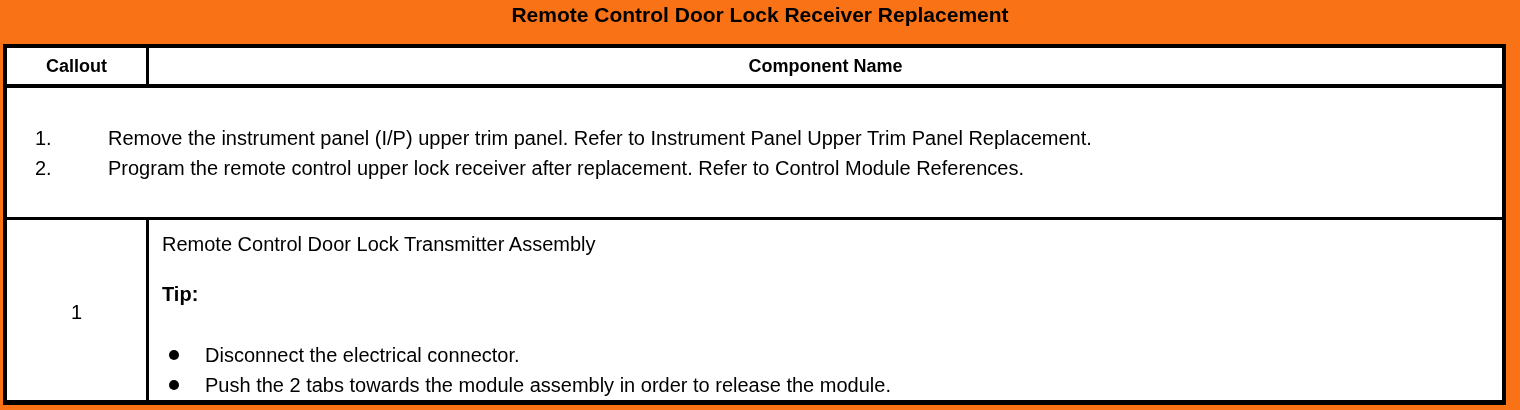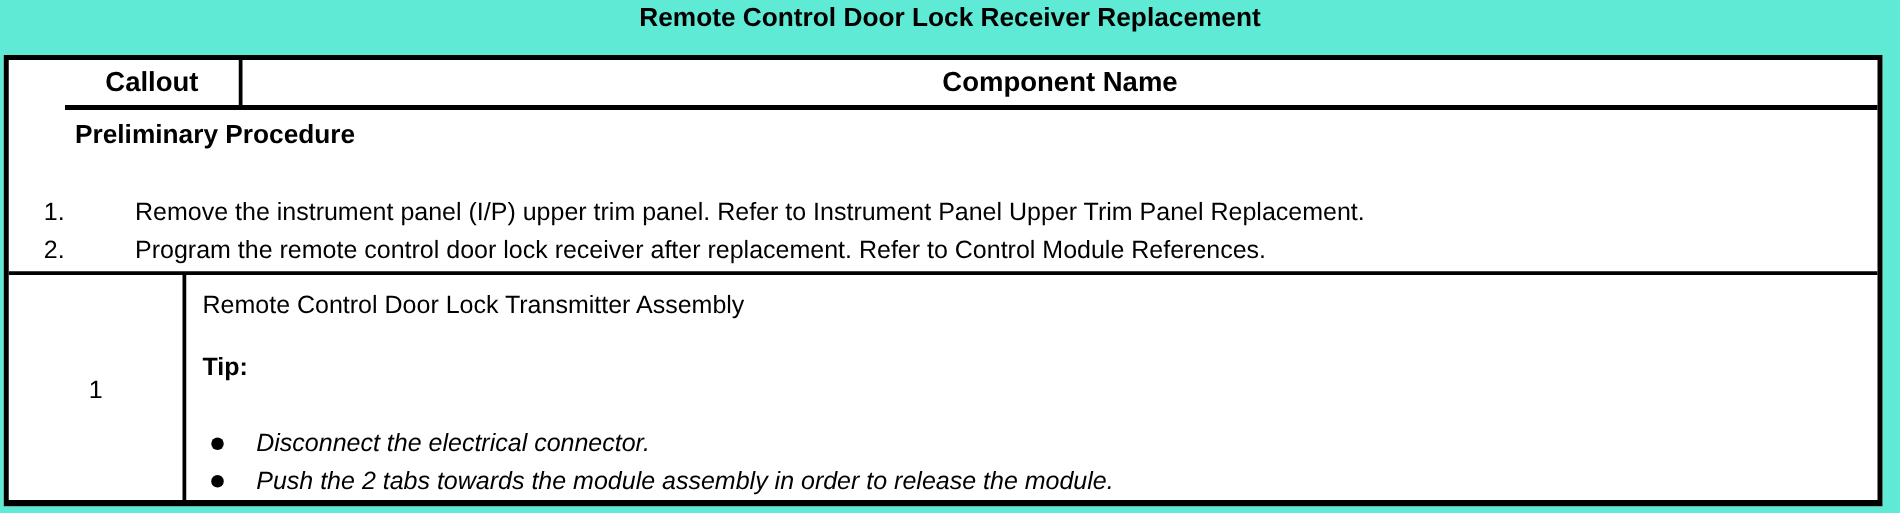--- a/index.html
+++ b/index.html
@@ -1,21 +1,21 @@
 <!DOCTYPE html>
 <html><head>
 <meta charset="utf-8">
 <style>
   * { margin: 0; padding: 0; box-sizing: content-box; }
   html, body { background: #ffffff; }
   .page {
     position: relative;
     width: 1520px;
     height: 410px;
-    background: #5eead4;
+    background: #f97316;
     color: #000000;
     font-family: "Liberation Sans", "DejaVu Sans", sans-serif;
     overflow: hidden;
   }
   .doc-title {
     position: absolute;
     top: 2px;
     left: 0;
     width: 100%;
     text-align: center;
@@ -36,22 +36,21 @@
     flex-direction: column;
     background: #ffffff;
   }
   
   .header-row {
     flex: none;
     height: 36px;
     display: flex;
     border-bottom: 4px solid #000000;
     font-weight: bold;
-    font-size: 22px;
-    margin-left: 45px;
+    font-size: 18px;
   }
   .callout-col {
     flex: none;
     width: 139px;
     border-right: 3px solid #000000;
     display: flex;
     align-items: center;
     justify-content: center;
   }
   .component-col {
@@ -106,21 +105,21 @@
     flex: 1;
     padding: 12px 20px 4px 13px;
     font-size: 20px;
   }
   .component-name { line-height: 24px; }
   .tip-label {
     margin-top: 26px;
     font-weight: bold;
     line-height: 24px;
   }
-  .bullets { margin-top: 34px; font-style: italic; }
+  .bullets { margin-top: 34px; }
   .bullet-item {
     display: flex;
     align-items: flex-start;
     line-height: 30px;
   }
   .bullet-marker {
     flex: none;
     width: 10px;
     height: 10px;
     border-radius: 50%;
@@ -137,29 +136,28 @@
   <div class="doc-title">Remote Control Door Lock Receiver Replacement</div>
 
   <div class="doc-table">
 
     <div class="header-row">
       <div class="callout-col">Callout</div>
       <div class="component-col">Component Name</div>
     </div>
 
     <div class="prelim-row">
-      <div class="prelim-heading">Preliminary Procedure</div>
       <div class="steps">
         <div class="step">
           <span class="step-num">1.</span>
           <span class="step-text">Remove the instrument panel (I/P) upper trim panel. Refer to Instrument Panel Upper Trim Panel Replacement.</span>
         </div>
         <div class="step">
           <span class="step-num">2.</span>
-          <span class="step-text">Program the remote control door lock receiver after replacement. Refer to Control Module References.</span>
+          <span class="step-text">Program the remote control upper lock receiver after replacement. Refer to Control Module References.</span>
         </div>
       </div>
     </div>
 
     <div class="data-row">
       <div class="callout-cell">1</div>
       <div class="component-cell">
         <div class="component-name">Remote Control Door Lock Transmitter Assembly</div>
         <div class="tip-label">Tip:</div>
         <div class="bullets">

